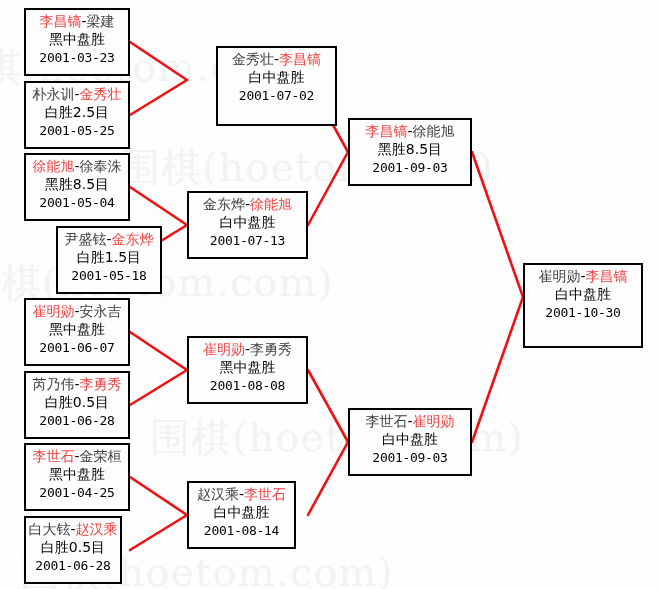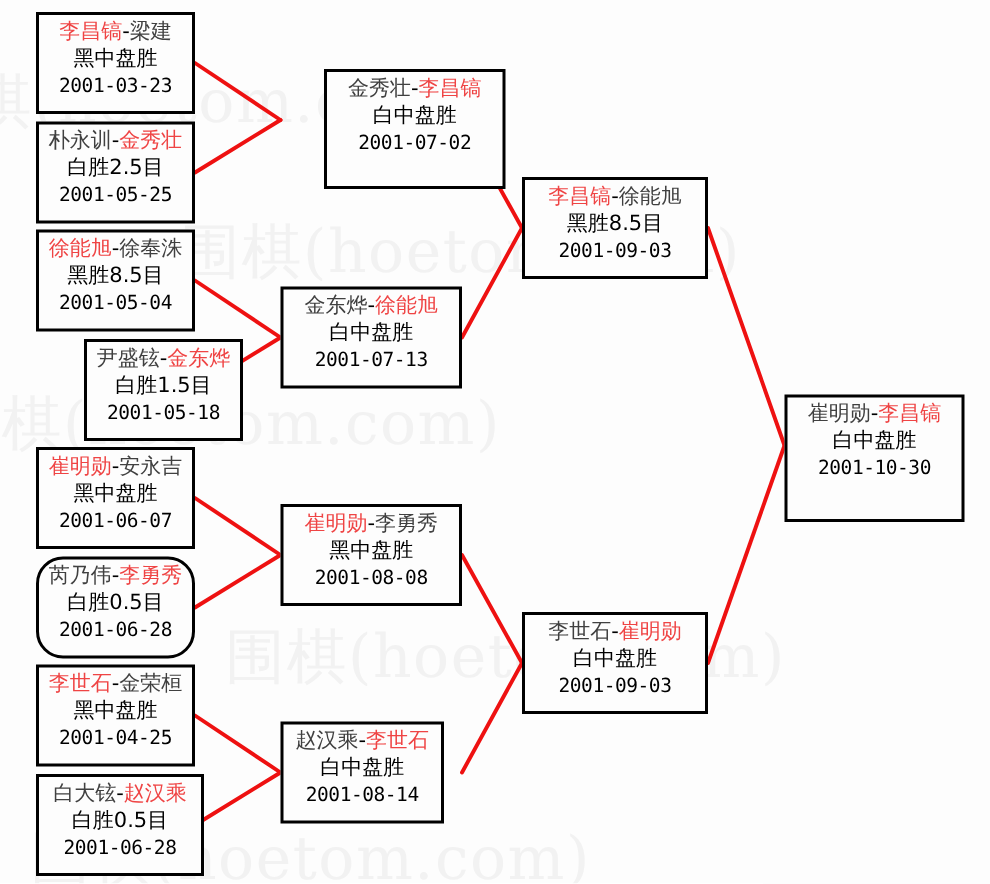--- a/index.html
+++ b/index.html
@@ -146,37 +146,37 @@
   </div>
 
   <div class="match-box" style="left:24px; top:298px; width:106px; height:68px;">
     <div class="players">
       <span class="winner">崔明勋</span><span class="dash">-</span><span class="loser">安永吉</span>
     </div>
     <div class="result">黑中盘胜</div>
     <div class="date">2001-06-07</div>
   </div>
 
-  <div class="match-box" style="left:24px; top:371px; width:106px; height:68px;border-radius:18px;">
+  <div class="match-box" style="left:24px; top:371px; width:106px; height:68px;">
     <div class="players">
       <span class="loser">芮乃伟</span><span class="dash">-</span><span class="winner">李勇秀</span>
     </div>
     <div class="result">白胜0.5目</div>
     <div class="date">2001-06-28</div>
   </div>
 
   <div class="match-box" style="left:24px; top:443px; width:106px; height:68px;">
     <div class="players">
       <span class="winner">李世石</span><span class="dash">-</span><span class="loser">金荣桓</span>
     </div>
     <div class="result">黑中盘胜</div>
     <div class="date">2001-04-25</div>
   </div>
 
-  <div class="match-box" style="left:24px; top:516px; width:112px; height:68px;">
+  <div class="match-box" style="left:24px; top:516px; width:98px; height:68px;">
     <div class="players">
       <span class="loser">白大铉</span><span class="dash">-</span><span class="winner">赵汉乘</span>
     </div>
     <div class="result">白胜0.5目</div>
     <div class="date">2001-06-28</div>
   </div>
 
   <div class="match-box" style="left:203px; top:46px; width:121px; height:80px;margin-left:13px;">
     <div class="players">
       <span class="loser">金秀壮</span><span class="dash">-</span><span class="winner">李昌镐</span>

